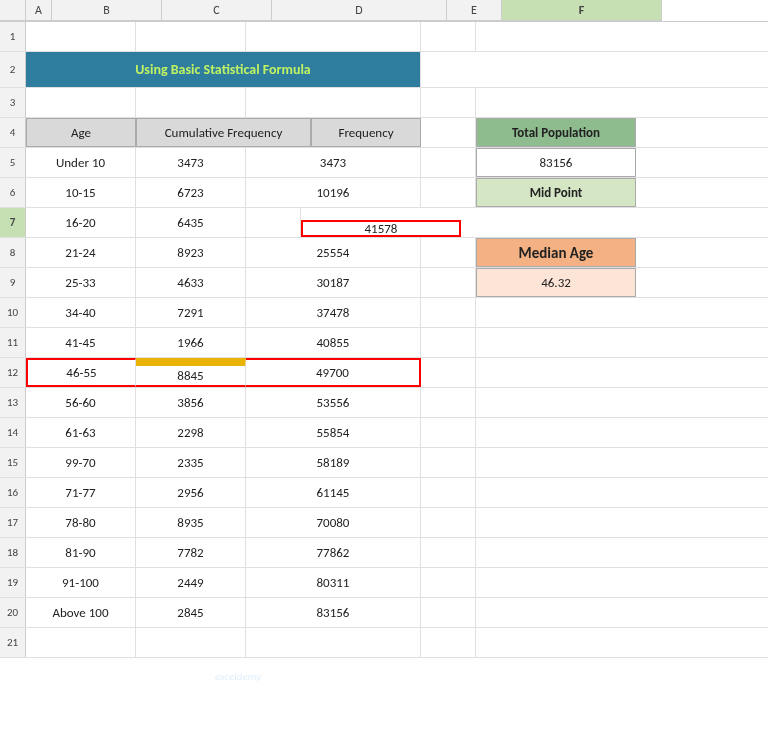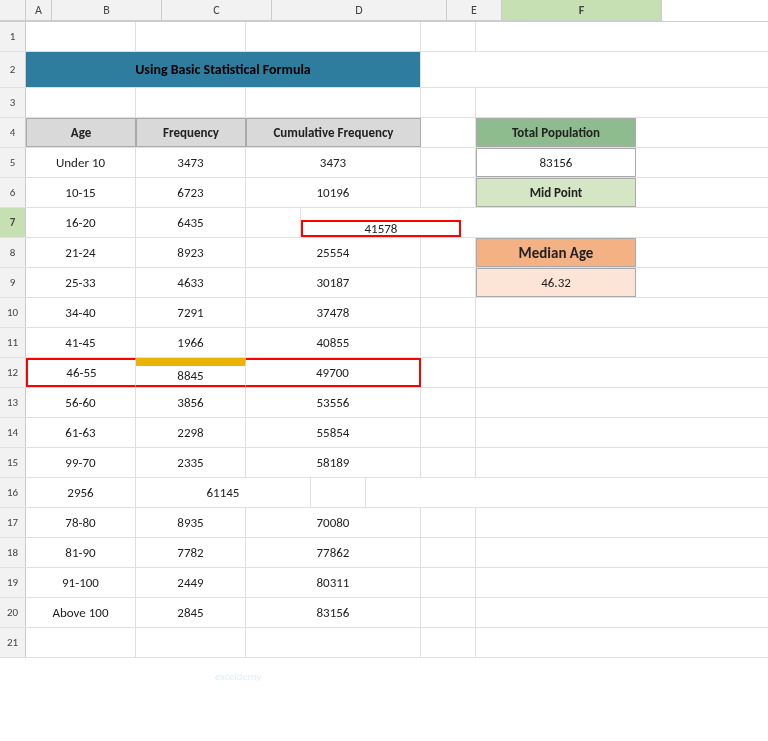--- a/index.html
+++ b/index.html
@@ -94,33 +94,33 @@
 
     .cell-B { width: 110px; min-width: 110px; justify-content: center; }
     .cell-C { width: 110px; min-width: 110px; justify-content: center; }
     .cell-D { width: 175px; min-width: 175px; justify-content: center; }
     .cell-E { width: 55px; min-width: 55px; border-right: 1px solid #e0e0e0; }
     .cell-F { width: 160px; min-width: 160px; justify-content: center; border-right: none; }
 
     
     .title-cell {
       background: #2e7d9e;
-      color: #000000;
+      color: #bef264;
       font-weight: bold;
       font-size: 14px;
       display: flex;
       align-items: center;
       justify-content: center;
       width: calc(110px + 110px + 175px);
     }
 
     
     .header-cell {
       background: #d9d9d9;
-      font-weight: bold;
+      font-weight: normal;
       border: 1px solid #aaa;
       font-size: 13px;
     }
 
     
     .info-total-header {
       background: #8fbc8f;
       font-weight: bold;
       border: 1px solid #aaa;
       font-size: 13px;
@@ -204,22 +204,22 @@
     <div class="cell cell-B"></div>
     <div class="cell cell-C"></div>
     <div class="cell cell-D"></div>
     <div class="cell cell-E"></div>
     <div class="cell cell-F"></div>
   </div>
 
   <div class="row row-data">
     <div class="row-header">4</div>
     <div class="cell cell-B header-cell">Age</div>
+    <div class="cell cell-D header-cell">Cumulative Frequency</div>
     <div class="cell cell-C header-cell">Frequency</div>
-    <div class="cell cell-D header-cell">Cumulative Frequency</div>
     <div class="cell cell-E"></div>
     <div class="cell cell-F info-total-header">Total Population</div>
   </div>
 
   <div id="data-rows-container">
       <div class="row row-data">
     <div class="row-header">5</div>
     <div class="cell cell-B" style="">Under 10</div>
     <div class="cell cell-C" style="">3473</div>
     <div class="cell cell-D" style="">3473</div>
@@ -300,20 +300,21 @@
       <div class="row row-data">
     <div class="row-header">15</div>
     <div class="cell cell-B" style="">99-70</div>
     <div class="cell cell-C" style="">2335</div>
     <div class="cell cell-D" style="">58189</div>
     <div class="cell cell-E"></div>
     <div class="cell cell-F"></div>
   </div>
       <div class="row row-data">
     <div class="row-header">16</div>
+    <div class="cell cell-B" style="">71-77</div>
     <div class="cell cell-C" style="">2956</div>
     <div class="cell cell-D" style="">61145</div>
     <div class="cell cell-E"></div>
     <div class="cell cell-F"></div>
   </div>
       <div class="row row-data">
     <div class="row-header">17</div>
     <div class="cell cell-B" style="">78-80</div>
     <div class="cell cell-C" style="">8935</div>
     <div class="cell cell-D" style="">70080</div>

